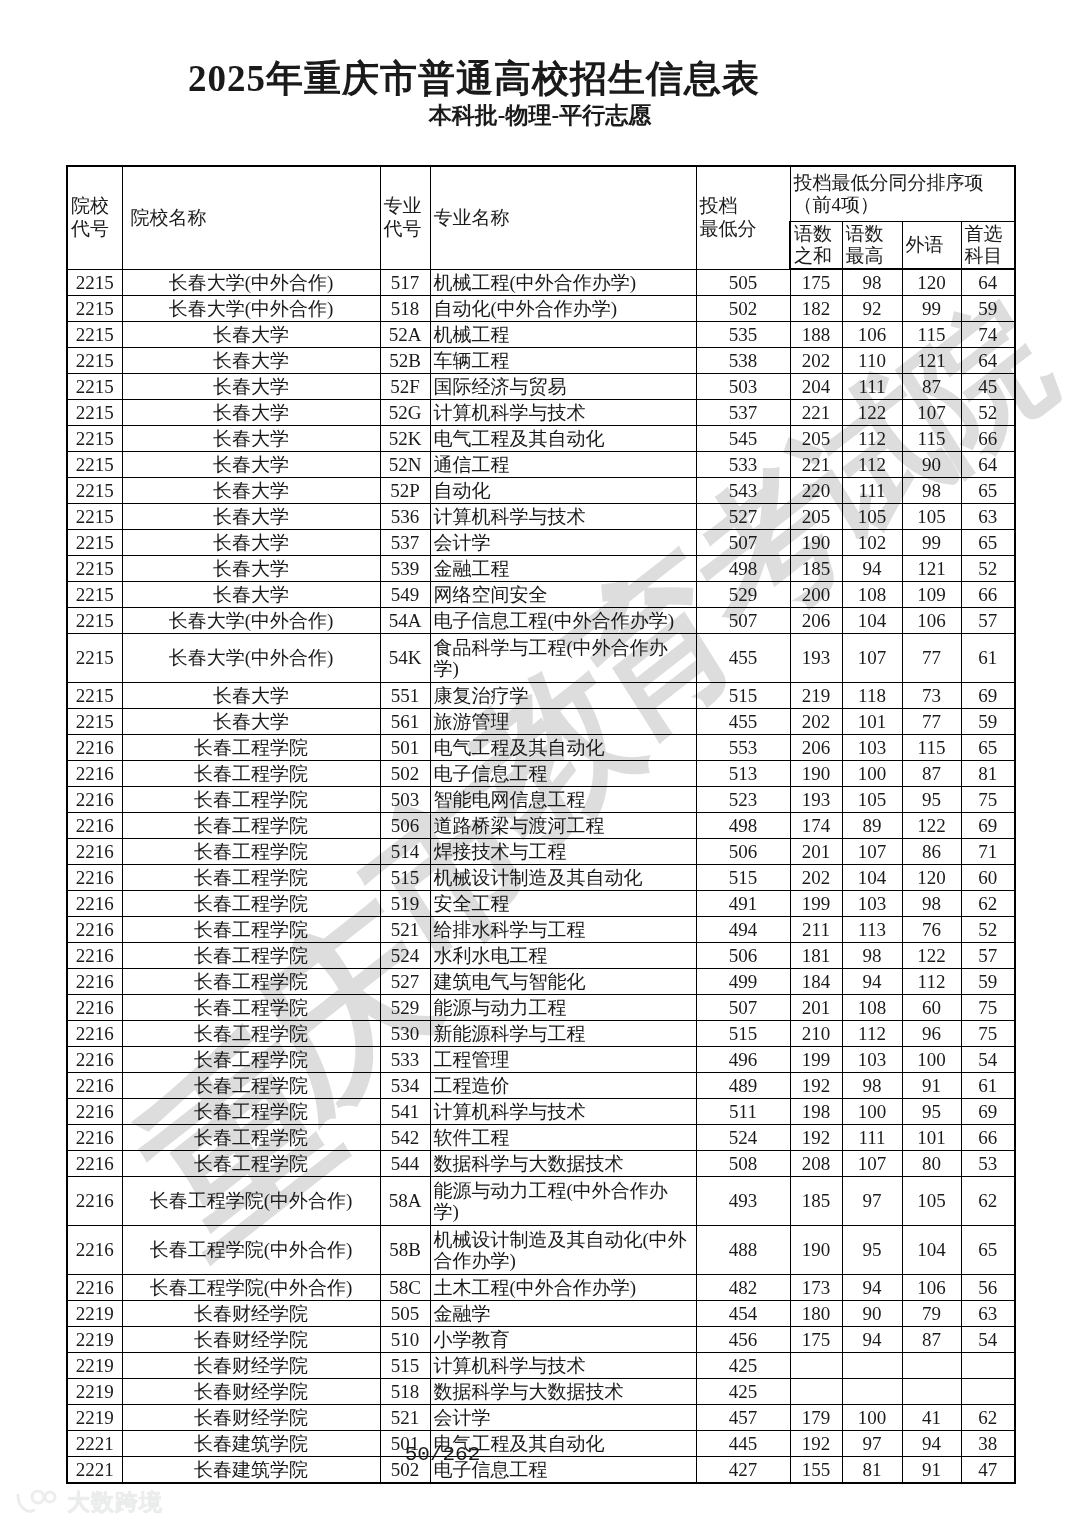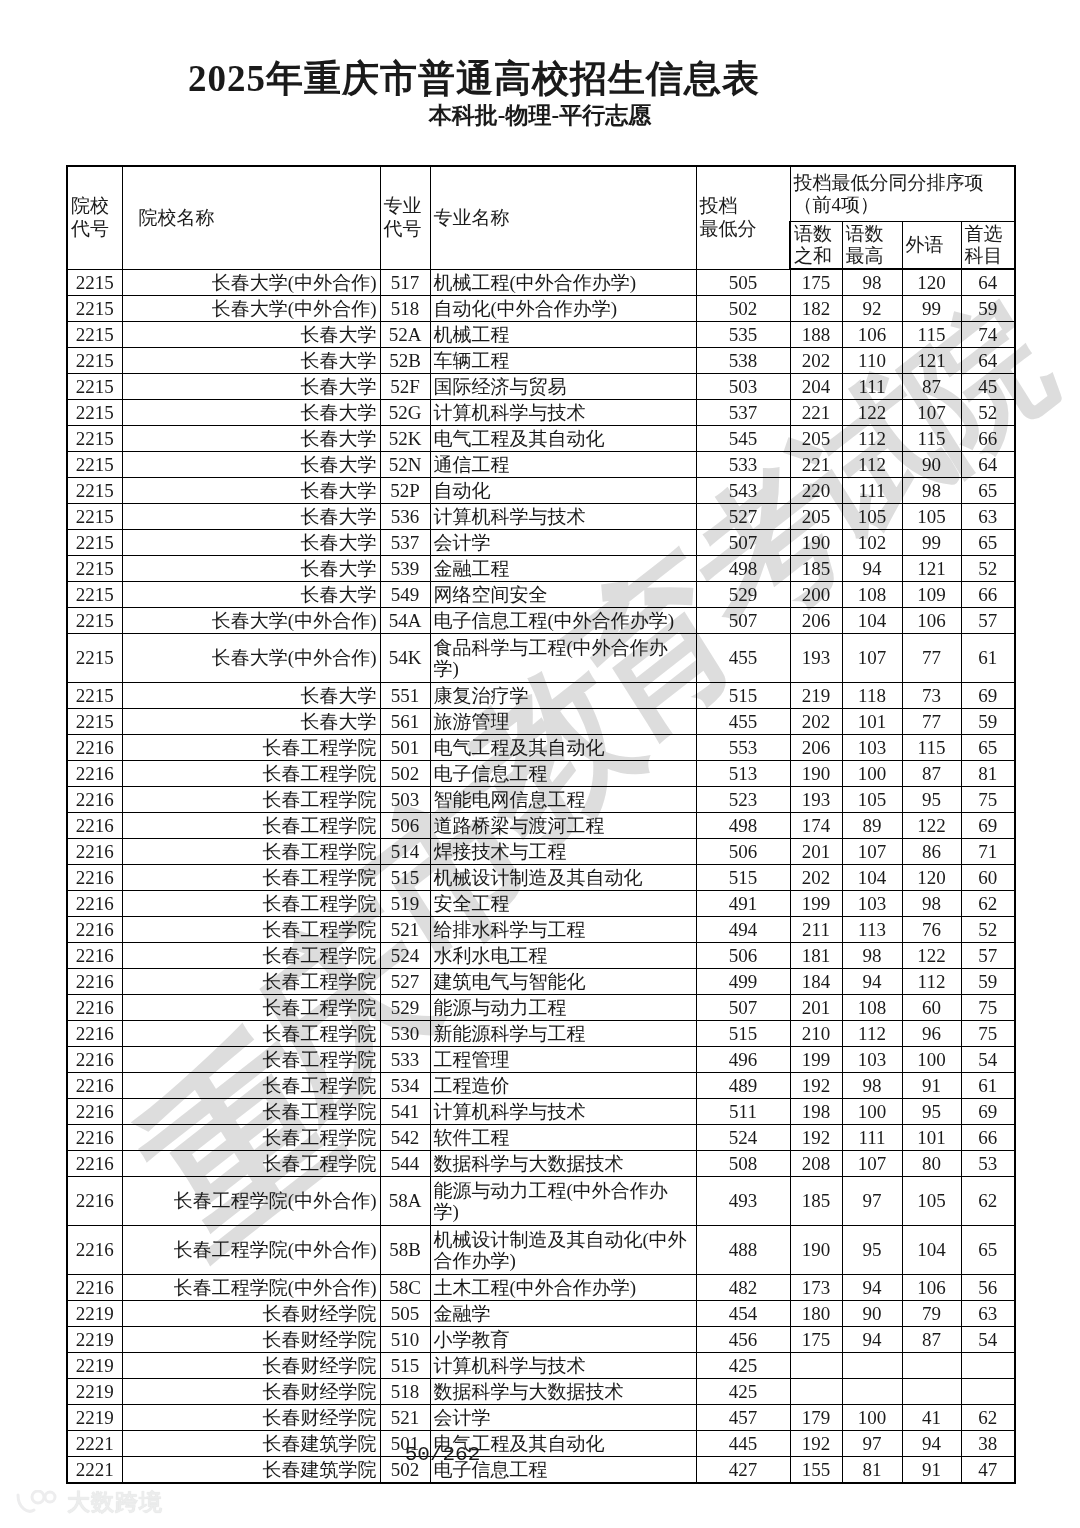--- a/index.html
+++ b/index.html
@@ -103,21 +103,21 @@
   col.c-score  { width: 94px; }
   col.c-sum    { width: 52px; }
   col.c-max    { width: 60px; }
   col.c-for    { width: 59px; }
   col.c-first  { width: 54px; }
 
   .hdr-tall { height: 100px; }
   .hdr-sub  { height: 46px; }
 
   td.code   { text-align: center; }
-  td.school { text-align: right; padding-left: 8px; }
+  td.school { text-align: center; padding-left: 8px; }
   td.mcode  { text-align: center; }
   td.mname  { text-align: left; padding-left: 6px; }
   td.num    { text-align: center; }
 
   tbody tr.r1 td { height: 25px; }
   tbody tr.r2 td { height: 48px; }
 
   .hdr-two-line { display: block; line-height: 1.18; }
 
   
@@ -185,21 +185,21 @@
         <col class="c-max">
         <col class="c-for">
         <col class="c-first">
     </colgroup>
     <thead>
       <tr>
         <th class="hdr-tall" rowspan="2">
           <span class="hdr-two-line">院校</span>
           <span class="hdr-two-line">代号</span>
         </th>
-        <th class="hdr-tall" rowspan="2" style="text-align:left;padding-left:16px;">院校名称</th>
+        <th class="hdr-tall" rowspan="2" style="text-align:left;padding-left:8px;">院校名称</th>
         <th class="hdr-tall" rowspan="2">
           <span class="hdr-two-line">专业</span>
           <span class="hdr-two-line">代号</span>
         </th>
         <th class="hdr-tall" rowspan="2">专业名称</th>
         <th class="hdr-tall" rowspan="2">
           <span class="hdr-two-line">投档</span>
           <span class="hdr-two-line">最低分</span>
         </th>
         <th colspan="4" style="height:54px;">

